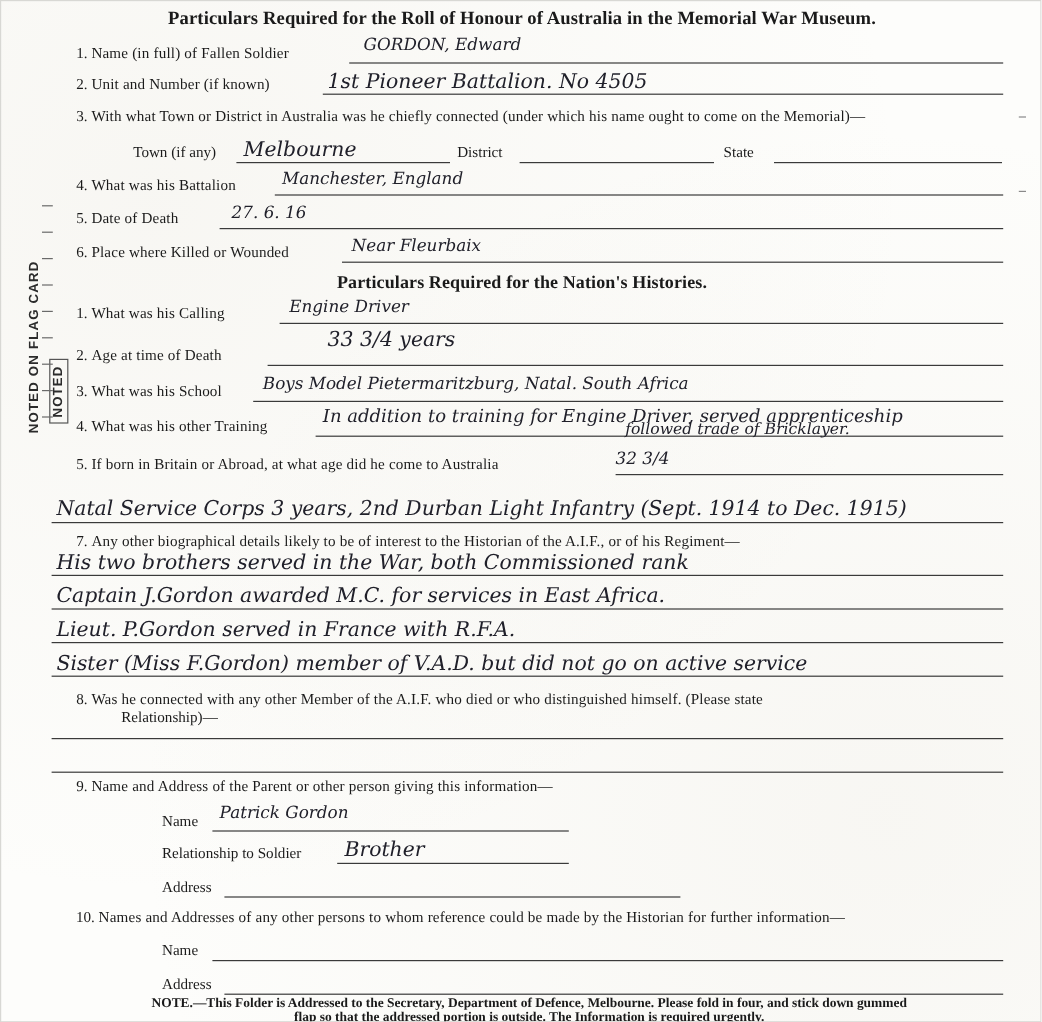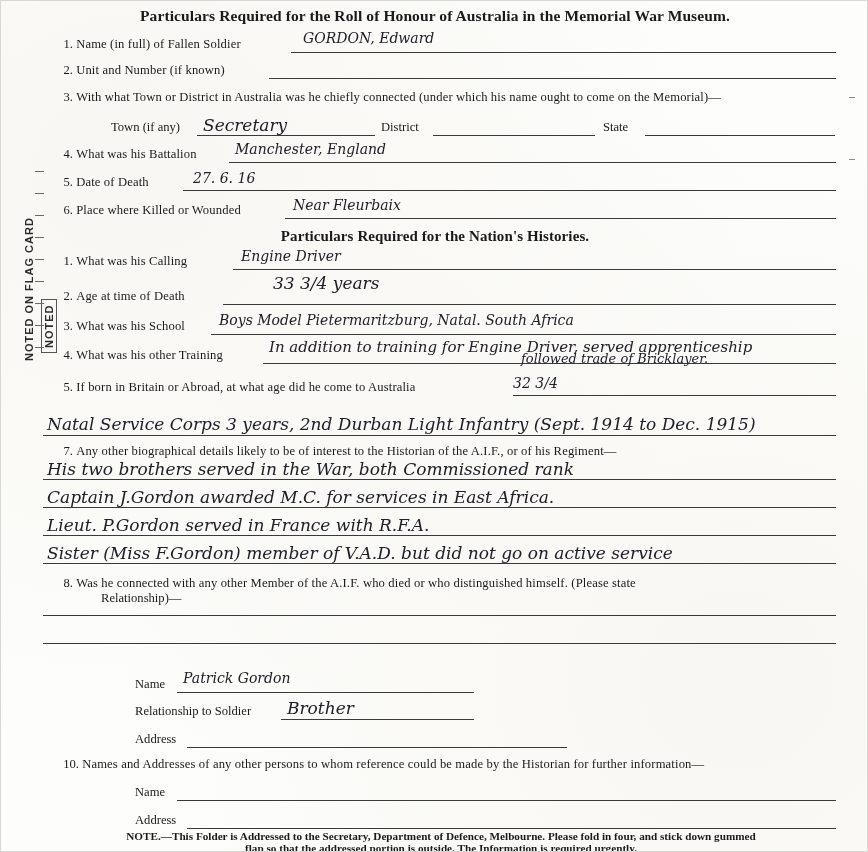--- a/index.html
+++ b/index.html
@@ -153,29 +153,30 @@
     <span class="prompt">Name (in full) of Fallen Soldier</span>
   </div>
   <div class="rule" style="left:290px; top:51px; width:545px;"></div>
   <div class="hand hw-lg" style="left:302px; top:29px;">GORDON,   Edward</div>
 
   <div class="line" style="left:56px; top:62px;">
     <span class="num" style="width:16px;">2.</span>
     <span class="prompt">Unit and Number (if known)</span>
   </div>
   <div class="rule" style="left:268px; top:77px; width:567px;"></div>
+  <div class="hand hw-md" style="left:272px; top:57px;">1st Pioneer Battalion.   No 4505</div>
 
   <div class="line" style="left:56px; top:89px;">
     <span class="num" style="width:16px;">3.</span>
     <span class="prompt">With what Town or District in Australia was he chiefly connected (under which his name ought to come on the Memorial)—</span>
   </div>
 
   <div class="line" style="left:110px; top:119px;">Town (if any)</div>
   <div class="rule" style="left:196px; top:134px; width:178px;"></div>
-  <div class="hand hw-md" style="left:202px; top:114px;">Secretary</div>
+  <div class="hand hw-md" style="left:202px; top:114px;">Melbourne</div>
 
   <div class="line" style="left:380px; top:119px;">District</div>
   <div class="rule" style="left:432px; top:134px; width:162px;"></div>
   <div class="hand hw-md" style="left:438px; top:114px;"></div>
 
   <div class="line" style="left:602px; top:119px;">State</div>
   <div class="rule" style="left:644px; top:134px; width:190px;"></div>
   <div class="hand hw-md" style="left:650px; top:114px;"></div>
 
   <div class="line" style="left:56px; top:146px;">
@@ -253,20 +254,24 @@
   <div class="hand hw-md" style="left:46px; top:542px;">Sister (Miss F.Gordon) member of V.A.D. but did not go on active service</div>
 
   <div class="line" style="left:56px; top:575px;">
     <span class="num" style="width:16px;">8.</span>
     <span class="prompt">Was he connected with any other Member of the A.I.F. who died or who distinguished himself.  (Please state</span>
   </div>
   <div class="line" style="left:100px; top:590px;">Relationship)—</div>
   <div class="rule" style="left:42px; top:614px; width:793px;"></div>
   <div class="rule" style="left:42px; top:642px; width:793px;"></div>
 
+  <div class="line" style="left:56px; top:647px;">
+    <span class="num" style="width:16px;">9.</span>
+    <span class="prompt">Name and Address of the Parent or other person giving this information—</span>
+  </div>
 
   <div class="line" style="left:134px; top:676px;">Name</div>
   <div class="rule" style="left:176px; top:691px; width:297px;"></div>
   <div class="hand hw-lg" style="left:182px; top:669px;">Patrick Gordon</div>
 
   <div class="line" style="left:134px; top:703px;">Relationship to Soldier</div>
   <div class="rule" style="left:280px; top:718px; width:193px;"></div>
   <div class="hand hw-md" style="left:286px; top:697px;">Brother</div>
 
   <div class="line" style="left:134px; top:731px;">Address</div>

